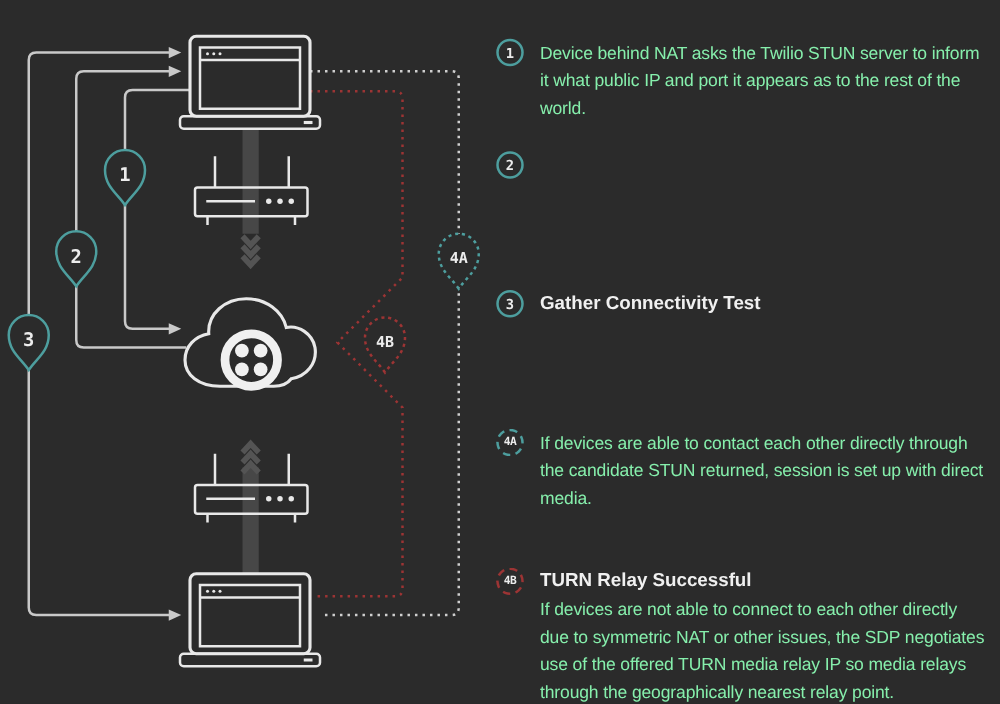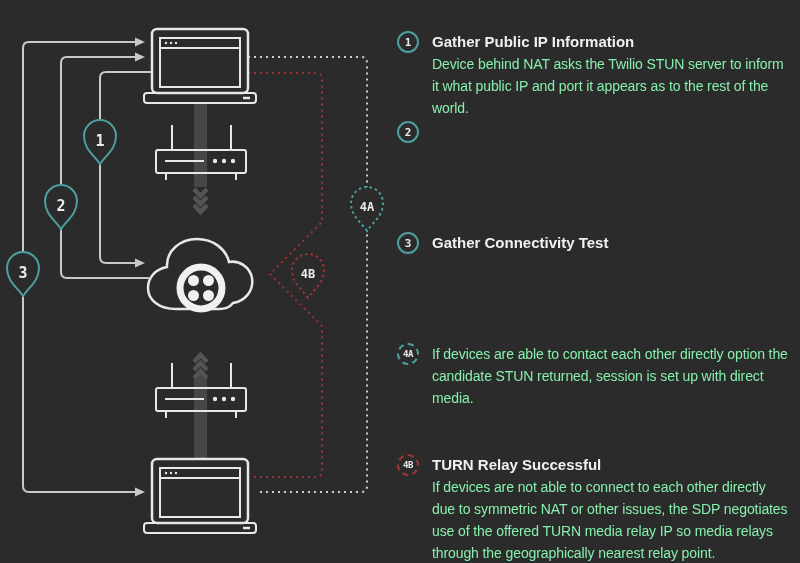--- a/index.html
+++ b/index.html
@@ -153,42 +153,41 @@
   </g>
   <g transform="translate(308,272)">
     <path d="M 0 26 C -6 17 -16 11 -16 -2 A 16 16 0 1 1 16 -2 C 16 11 6 17 0 26 Z" fill="#2B2B2B" stroke="#9C3434" stroke-width="2" stroke-dasharray="2.5 3"></path>
     <text class="pin-label" x="0" y="2" text-anchor="middle" font-size="12" dominant-baseline="middle">4B</text>
   </g>
 </svg>
 
 <div class="section" style="left:397px;top:31px">
   <div class="badge solid-teal">1</div>
   <div class="sec-text">
-    <p class="sec-title">Gather Public IP Information</p>
     <p class="sec-body">Device behind NAT asks the Twilio STUN server to inform it what public IP and port it appears as to the rest of the world.</p>
   </div>
 </div>
 
 <div class="section" style="left:397px;top:121px">
   <div class="badge solid-teal">2</div>
   <div class="sec-text">
   </div>
 </div>
 
 <div class="section" style="left:397px;top:232px">
   <div class="badge solid-teal">3</div>
   <div class="sec-text">
     <p class="sec-title">Gather Connectivity Test</p>
   </div>
 </div>
 
 <div class="section" style="left:397px;top:343px">
   <div class="badge dashed-teal">4A</div>
   <div class="sec-text">
-    <p class="sec-body">If devices are able to contact each other directly option the candidate STUN returned, session is set up with direct media.</p>
+    <p class="sec-body">If devices are able to contact each other directly through the candidate STUN returned, session is set up with direct media.</p>
   </div>
 </div>
 
 <div class="section" style="left:397px;top:454px">
   <div class="badge dashed-red">4B</div>
   <div class="sec-text">
     <p class="sec-title">TURN Relay Successful</p>
     <p class="sec-body">If devices are not able to connect to each other directly due to symmetric NAT or other issues, the SDP negotiates use of the offered TURN media relay IP so media relays through the geographically nearest relay point.</p>
   </div>
 </div>

